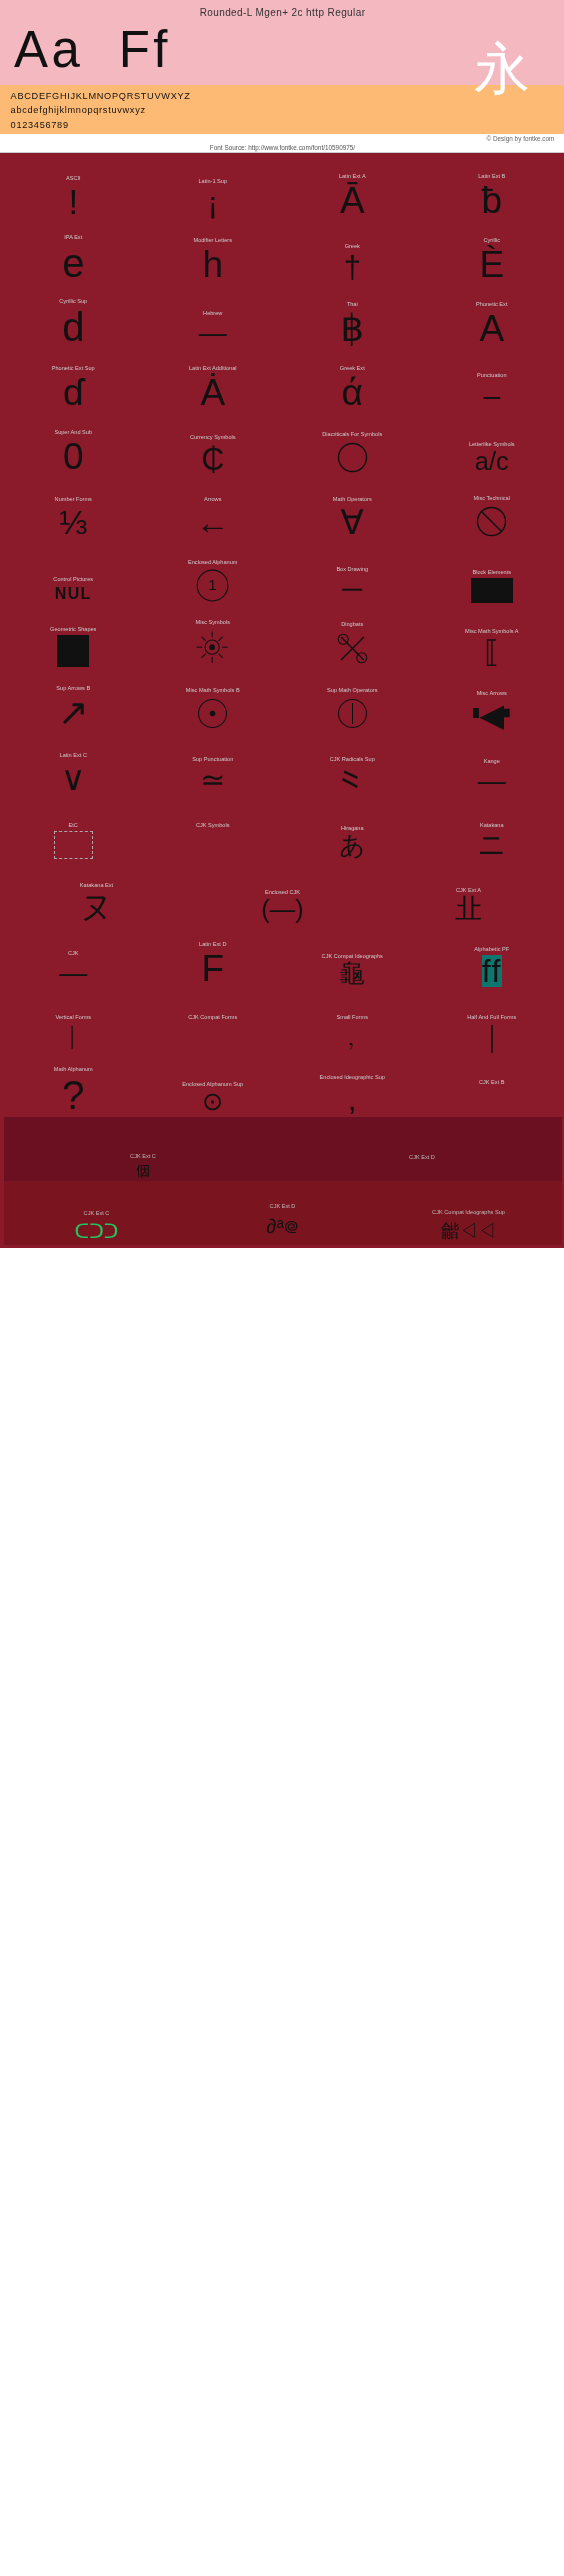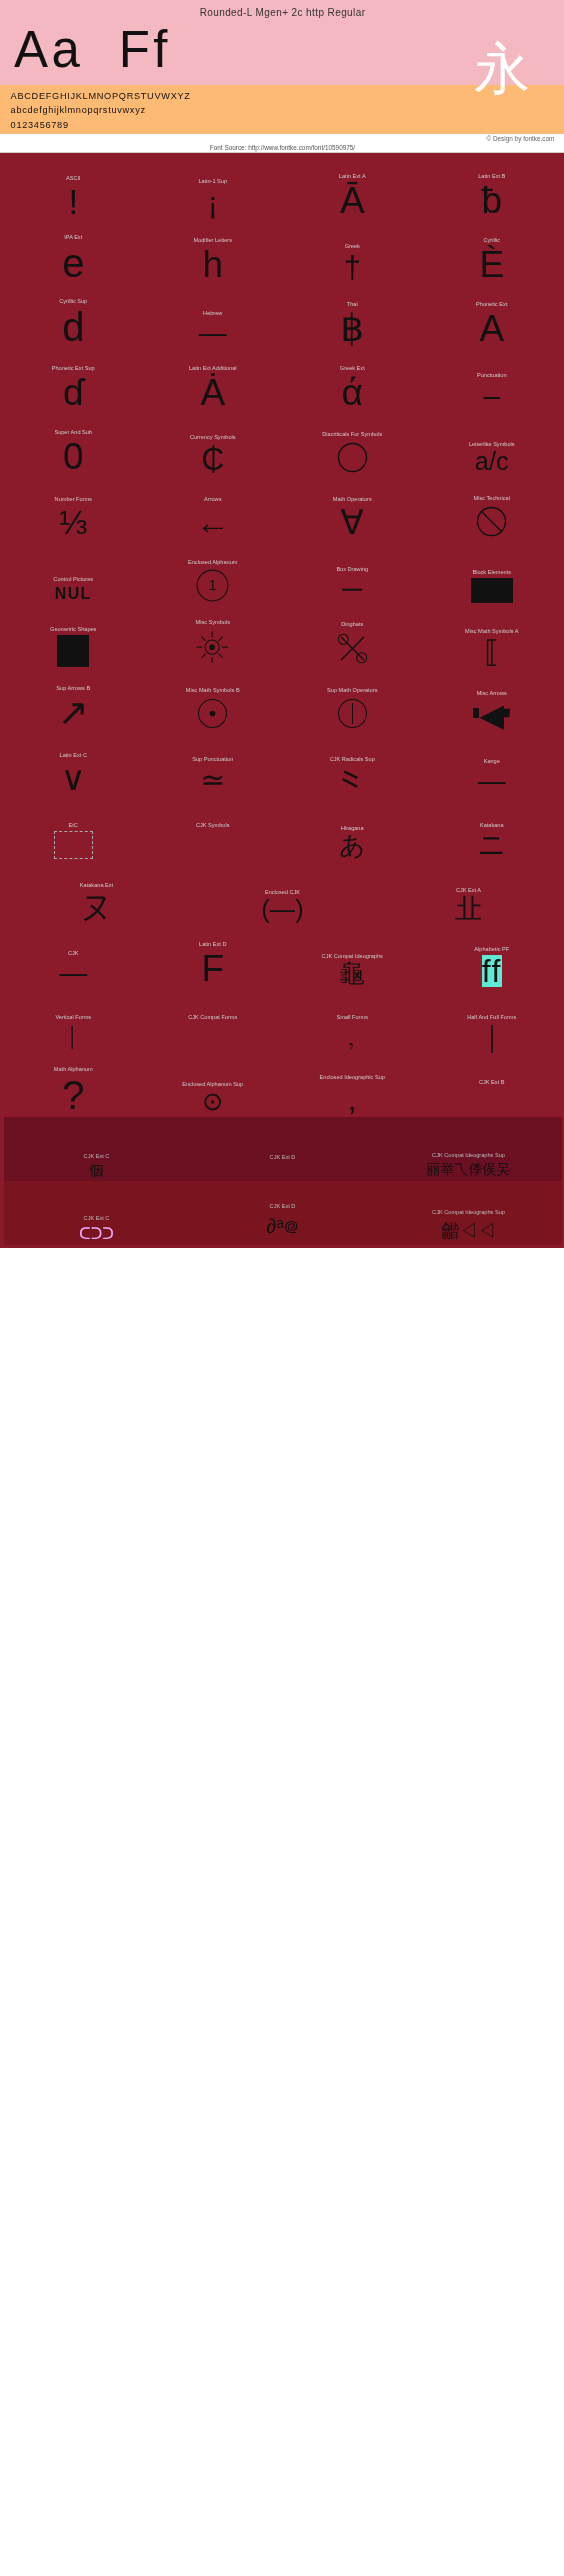--- a/index.html
+++ b/index.html
@@ -439,21 +439,21 @@
     <div class="grid-cell">
       <div class="cell-label">Latin Ext D</div>
       <div class="cell-char" style="font-size:37px; background:#8b1a2a; color:#111;">F</div>
     </div>
     <div class="grid-cell">
       <div class="cell-label">CJK Compat Ideographs</div>
       <div class="cell-char cjk-char" style="font-size:25.4px; background:#8b1a2a; color:#111;">龜</div>
     </div>
     <div class="grid-cell">
       <div class="cell-label">Alphabetic PF</div>
-      <div class="cell-char" style="font-size:32px; background:#5eead4; color:#111; font-variant-ligatures:normal; letter-spacing:1.4px;">ff</div>
+      <div class="cell-char" style="font-size:32px; background:#0f766e; color:#111; font-variant-ligatures:normal; letter-spacing:1.4px;">ff</div>
     </div>
   </div>
 
   <div class="grid-row">
     <div class="grid-cell">
       <div class="cell-label">Vertical Forms</div>
       <div class="cell-char" style="font-size:28px; background:#8b1a2a; color:#111;">︱</div>
     </div>
     <div class="grid-cell">
       <div class="cell-label">CJK Compat Forms</div>
@@ -494,32 +494,26 @@
       <div style="display:flex; gap:1.4px; flex-wrap:wrap; justify-content:center;text-align:right;">
         <span style="font-family:'MS Gothic',sans-serif; font-size:14px; color:#111; background:#6b1020;">𪜶𪜷𪜸𪜹𪜺𪜻</span>
       </div>
     </div>
     <div class="grid-cell" style="background:#6b1020;">
       <div class="cell-label" style="color:#bbb;">CJK Ext D</div>
       <div style="display:flex; gap:1.4px; flex-wrap:wrap; justify-content:center;">
         <span style="font-family:'MS Gothic',sans-serif; font-size:14px; color:#111; background:#6b1020;">𫠠𫠡𫠢𫠣𫠤𫠥</span>
       </div>
     </div>
-    <div class="grid-cell" style="background:#6b1020;">
-      <div class="cell-label" style="color:#bbb;">CJK Compat Ideographs Sup</div>
-      <div style="display:flex; gap:1.4px; flex-wrap:wrap; justify-content:center;">
-        <span style="font-family:'MS Gothic',sans-serif; font-size:14px; color:#111; background:#6b1020;">丽举乁㑧㑨㕦</span>
-      </div>
-    </div>
   </div>
 
   <div class="grid-row" style="background:#7a1520; min-height:64px;">
     <div class="grid-cell" style="background:#7a1520;">
       <div class="cell-label" style="color:#bbb;">CJK Ext C</div>
-      <div style="font-family:'MS Gothic',sans-serif; font-size:16px; color:#f0abfc;">ᑕᑐᑐ</div>
+      <div style="font-family:'MS Gothic',sans-serif; font-size:20px; color:#22c55e;">ᑕᑐᑐ</div>
     </div>
     <div class="grid-cell" style="background:#7a1520;">
       <div class="cell-label" style="color:#bbb;">CJK Ext D</div>
       <div style="font-family:'MS Gothic',sans-serif; font-size:20px; color:#111;">∂ᵃ᪤</div>
     </div>
     <div class="grid-cell" style="background:#7a1520;">
       <div class="cell-label" style="color:#bbb;">CJK Compat Ideographs Sup</div>
       <div style="font-family:'MS Gothic',sans-serif; font-size:18.4px; color:#111;">龤◁◁</div>
     </div>
   </div>

